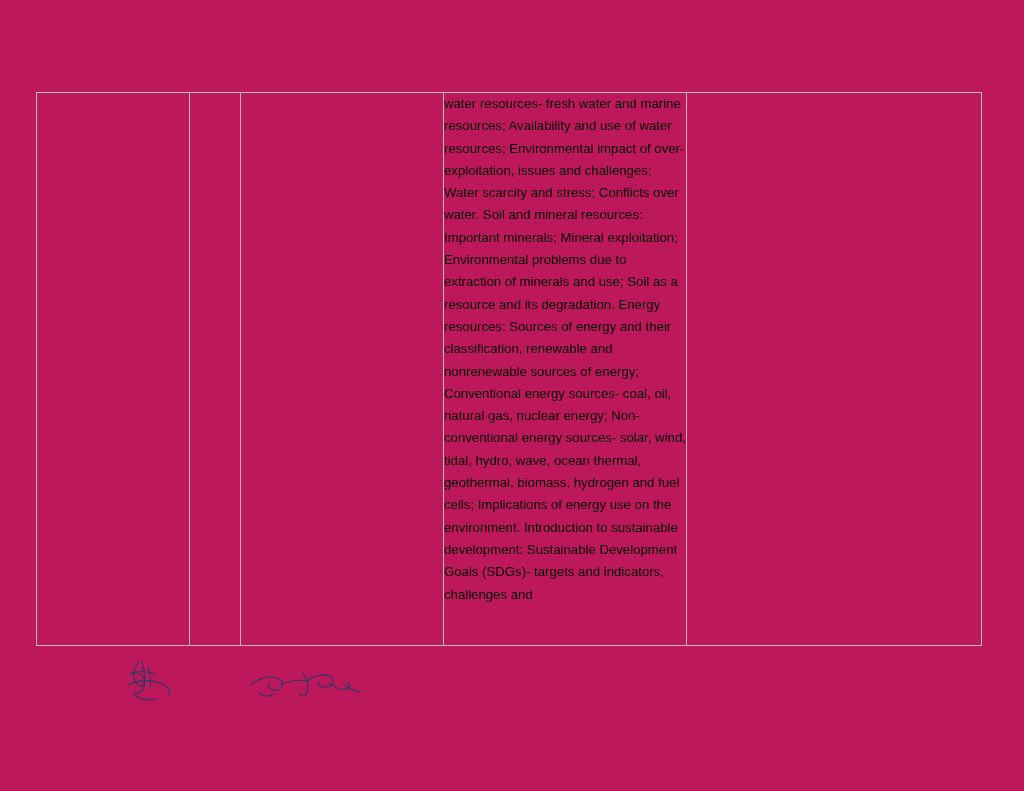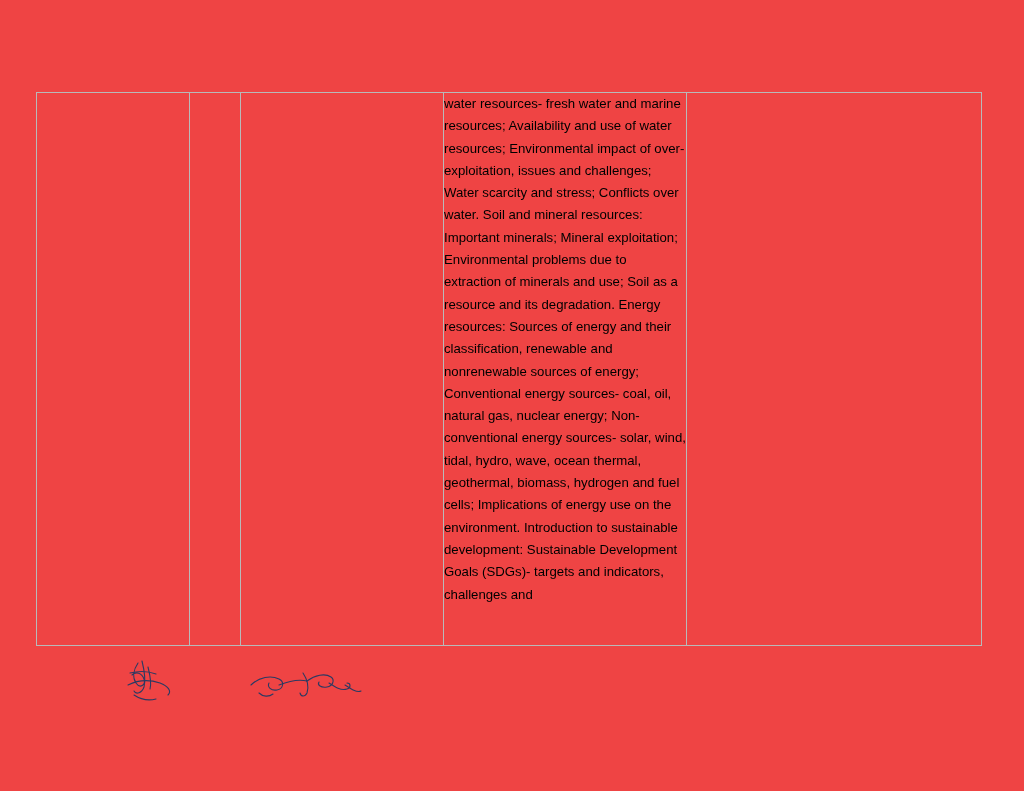--- a/index.html
+++ b/index.html
@@ -14,21 +14,21 @@
     color: #000000;
     position: relative;
     overflow: hidden;
   }
   .page {
     position: absolute;
     left: 0;
     top: 0;
     width: 1024px;
     height: 791px;
-    background: #ef4444;
+    background: #be185d;
   }
   .doc-table {
     position: absolute;
     left: 36px;
     top: 92px;
     width: 940px;
     border-collapse: collapse;
     table-layout: fixed;
   }
   .doc-table td {

